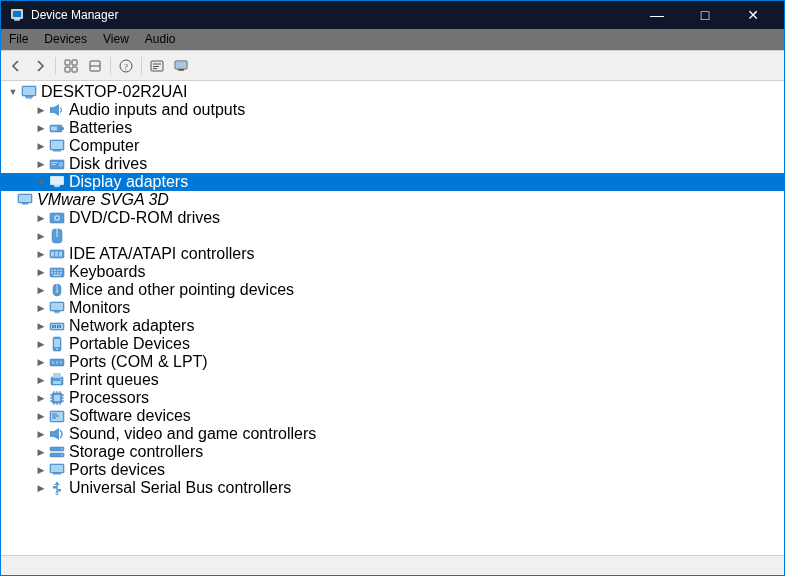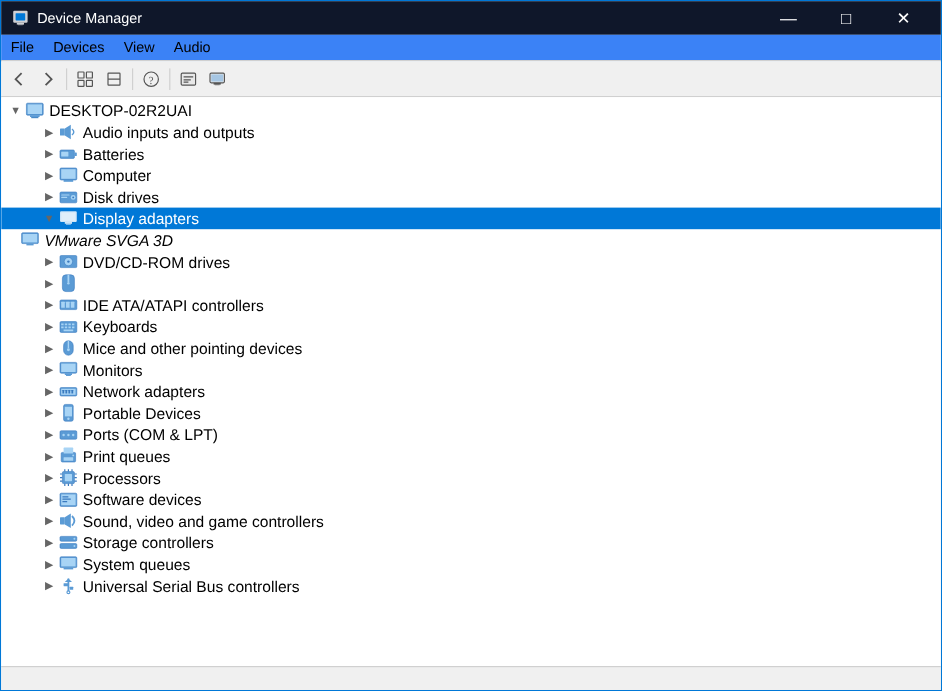--- a/index.html
+++ b/index.html
@@ -52,21 +52,21 @@
       background: transparent;
       border: none;
       color: #fff;
       font-size: 14px;
       cursor: pointer;
       display: flex;
       align-items: center;
       justify-content: center;
     }
     .menu-bar {
-      background: #3b82f6;
+      background: #737373;
       display: flex;
       border-bottom: 1px solid #d0d0d0;
       height: 22px;
     }
     .menu-item {
       padding: 3px 8px;
       font-size: 12px;
       cursor: pointer;
       color: #000;
     }
@@ -126,21 +126,21 @@
     .item-icon {
       width: 16px;
       height: 16px;
       margin-right: 4px;
       display: flex;
       align-items: center;
       justify-content: center;
       font-size: 12px;
     }
     .item-label {
-      font-size: 13px;
+      font-size: 16px;
     }
     .status-bar {
       height: 20px;
       background: #f0f0f0;
       border-top: 1px solid #d0d0d0;
       display: flex;
       align-items: center;
       padding: 0 4px;
     }
 
@@ -513,21 +513,21 @@
 
     <div class="tree-item" style="padding-left:32px;">
       <span class="expand-arrow">▶</span>
       <span class="item-icon">
         <svg width="16" height="16" viewBox="0 0 16 16">
           <rect x="1" y="2" width="14" height="9" rx="1" fill="#5b9bd5" stroke="#3a7abf" stroke-width="0.5"></rect>
           <rect x="2" y="3" width="12" height="7" fill="#a8d4f5"></rect>
           <rect x="4" y="11" width="8" height="1.5" fill="#5b9bd5"></rect>
         </svg>
       </span>
-      <span class="item-label">System queues</span>
+      <span class="item-label">Ports devices</span>
     </div>
 
     <div class="tree-item" style="padding-left:32px;">
       <span class="expand-arrow">▶</span>
       <span class="item-icon">
         <svg width="16" height="16" viewBox="0 0 16 16">
           <line x1="8" y1="2" x2="8" y2="13" stroke="#5b9bd5" stroke-width="1.5"></line>
           <path d="M8 2L5 5h6z" fill="#5b9bd5"></path>
           <rect x="4" y="6" width="4" height="2.5" rx="0.3" fill="#5b9bd5"></rect>
           <rect x="9" y="9" width="3" height="2.5" rx="0.3" fill="#5b9bd5"></rect>

